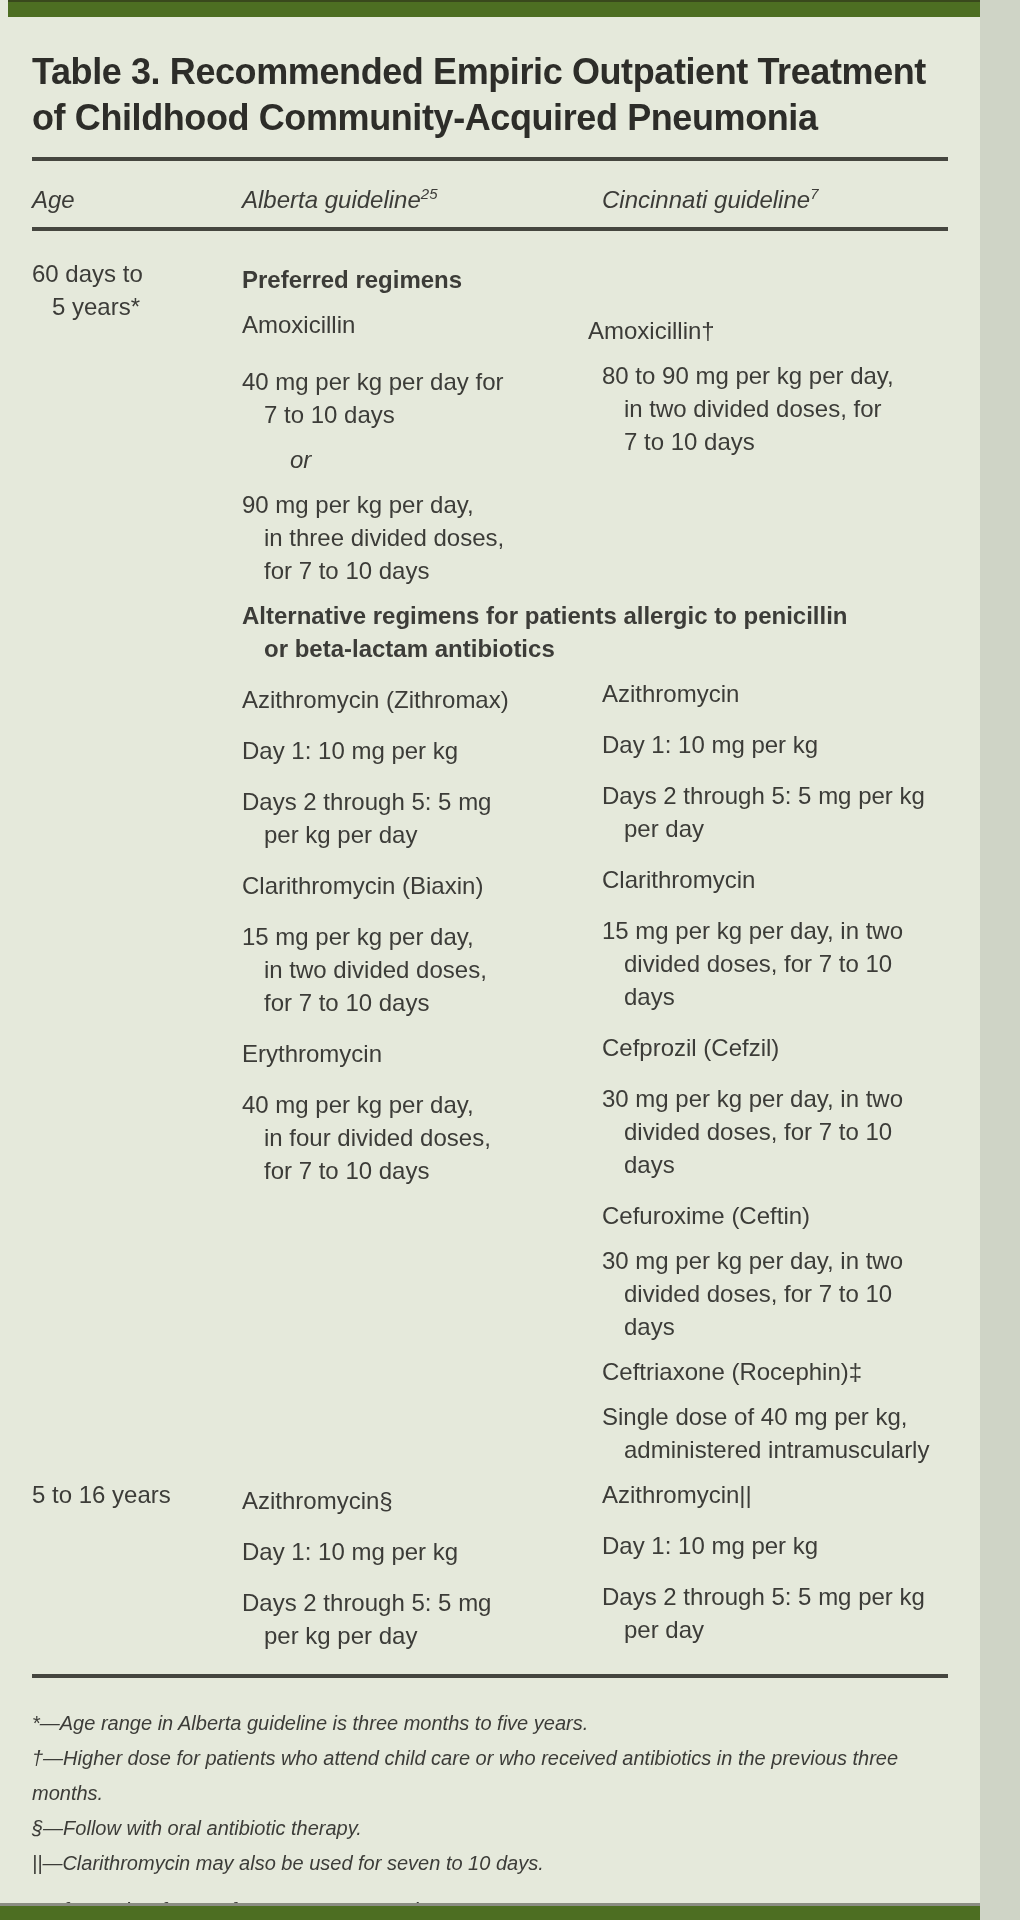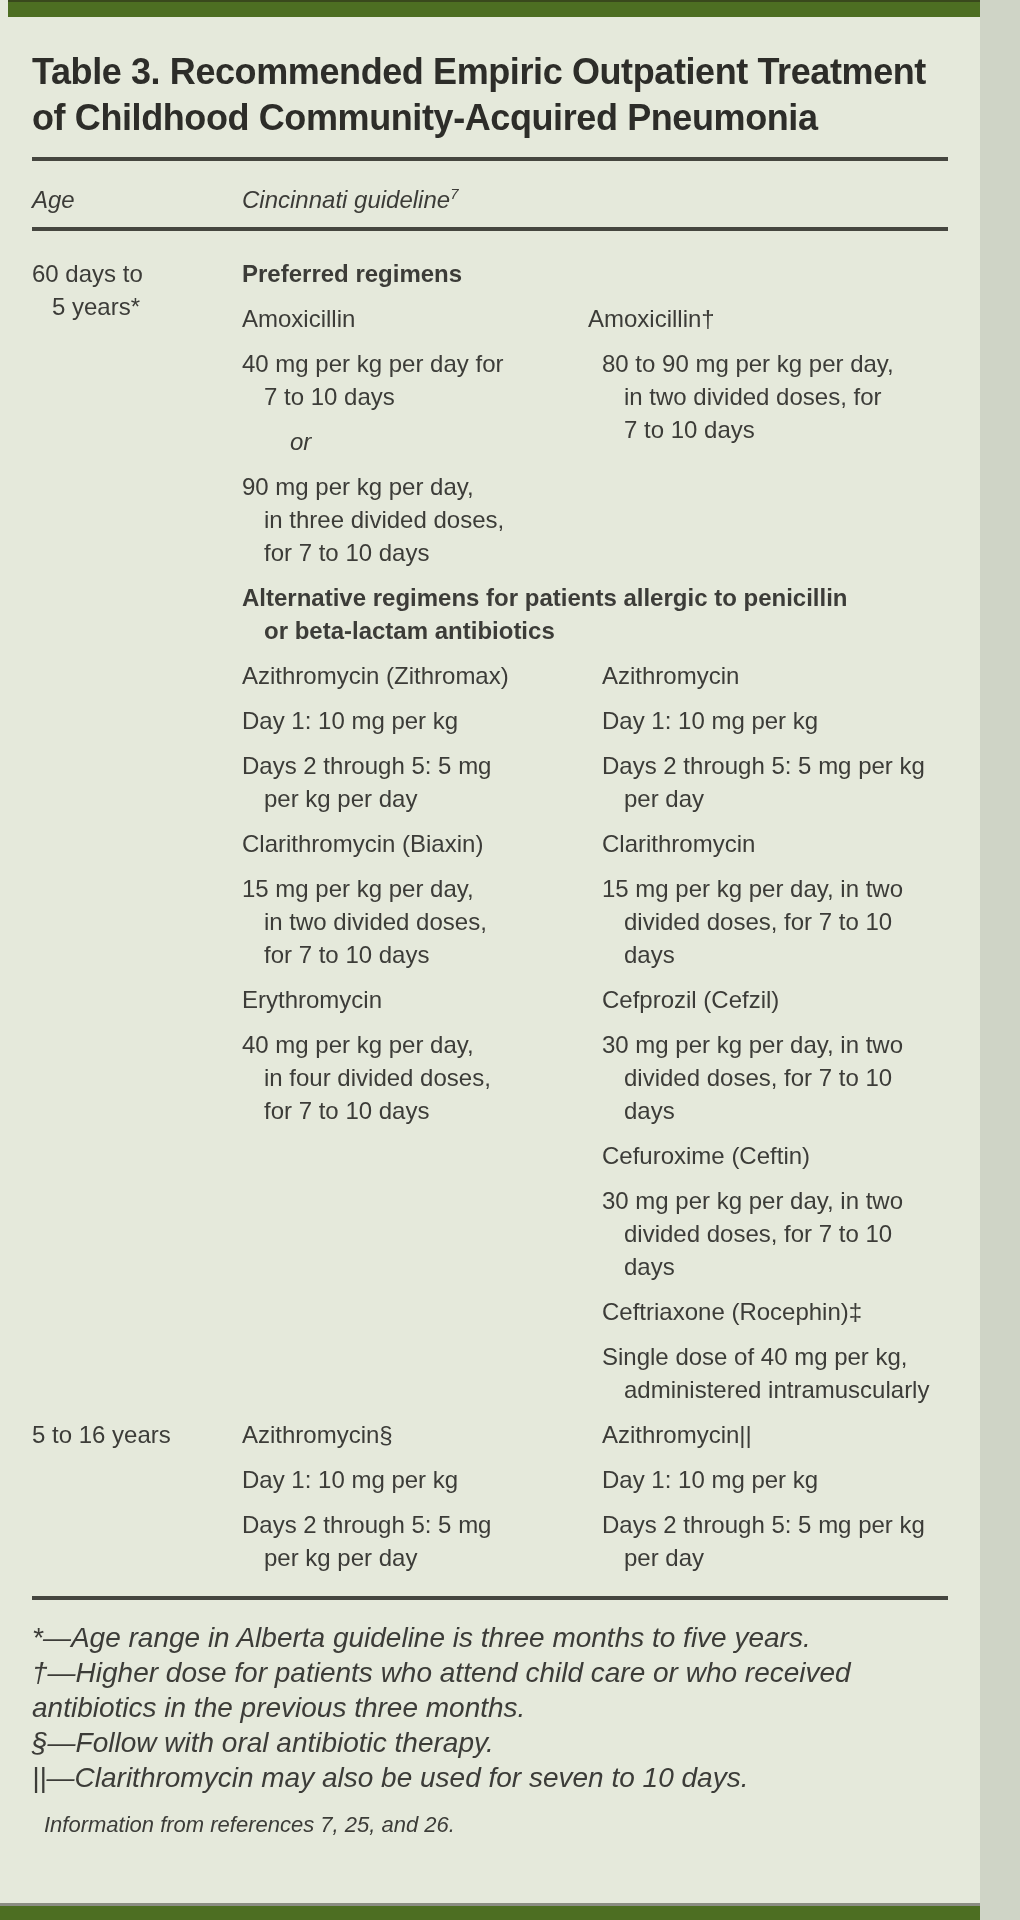--- a/index.html
+++ b/index.html
@@ -23,49 +23,50 @@
   .h-age{width:210px;flex:none;}
   .h-alb{width:360px;flex:none;}
   .h-cin{flex:1;}
   .sup{font-size:15px;vertical-align:super;line-height:0;}
   .header-rule{margin-top:12px;}
   .tbody{padding-top:26px;}
   .row{display:flex;margin-bottom:12px;position:relative;}
   .cell{font-size:24px;line-height:33px;}
   .col-age{width:210px;flex:none;position:relative;}
   .age-text{position:absolute;top:0;left:0;width:205px;white-space:pre-line;}
-  .col-alb{width:360px;flex:none;}
+  .col-alb{width:360px;flex:none;margin-top:6px;}
   .col-cin{flex:1;}
   .para{white-space:pre-line;padding-left:22px;text-indent:-22px;margin:0 0 12px 0;}
   .para:last-child{margin-bottom:0;}
   .para.bold{font-weight:bold;}
   .para.or{font-style:italic;padding-left:48px;text-indent:0;}
   .span-cell{flex:1;}
   .foot-rule{margin-top:22px;height:4px;}
-  .footnotes{padding-top:20px;font-style:italic;font-size:28px;line-height:35px;}
+  .footnotes{padding-top:28px;font-style:italic;font-size:20px;line-height:35px;}
   .footnote{margin:0;}
   .source{margin-top:12px;font-style:italic;font-size:22px;line-height:35px;margin-left:12px;}
   .footer{position:absolute;left:0;right:0;bottom:0;}
   .footer-line{height:3px;background:#8b8d83;}
   .footer-bar{height:14px;background:#4d6e22;}
 </style>
 </head>
 <body>
 
 <div class="page">
   <div class="top-bar"></div>
 
   <div class="content">
     <div class="title">Table 3. Recommended Empiric Outpatient Treatment
 of Childhood Community-Acquired Pneumonia</div>
 
     <div class="rule title-rule"></div>
 
     <div class="header-row">
       <div class="h-age">Age</div>
+      <div class="h-alb"><span>Alberta guideline</span><span class="sup">25</span></div>
       <div class="h-cin"><span>Cincinnati guideline</span><span class="sup">7</span></div>
     </div>
 
     <div class="rule header-rule"></div>
 
     <div class="tbody">
         <div class="row">
           <div class="cell col-age">
             <div class="age-text">60 days to
 &nbsp;&nbsp;&nbsp;5 years*</div>

